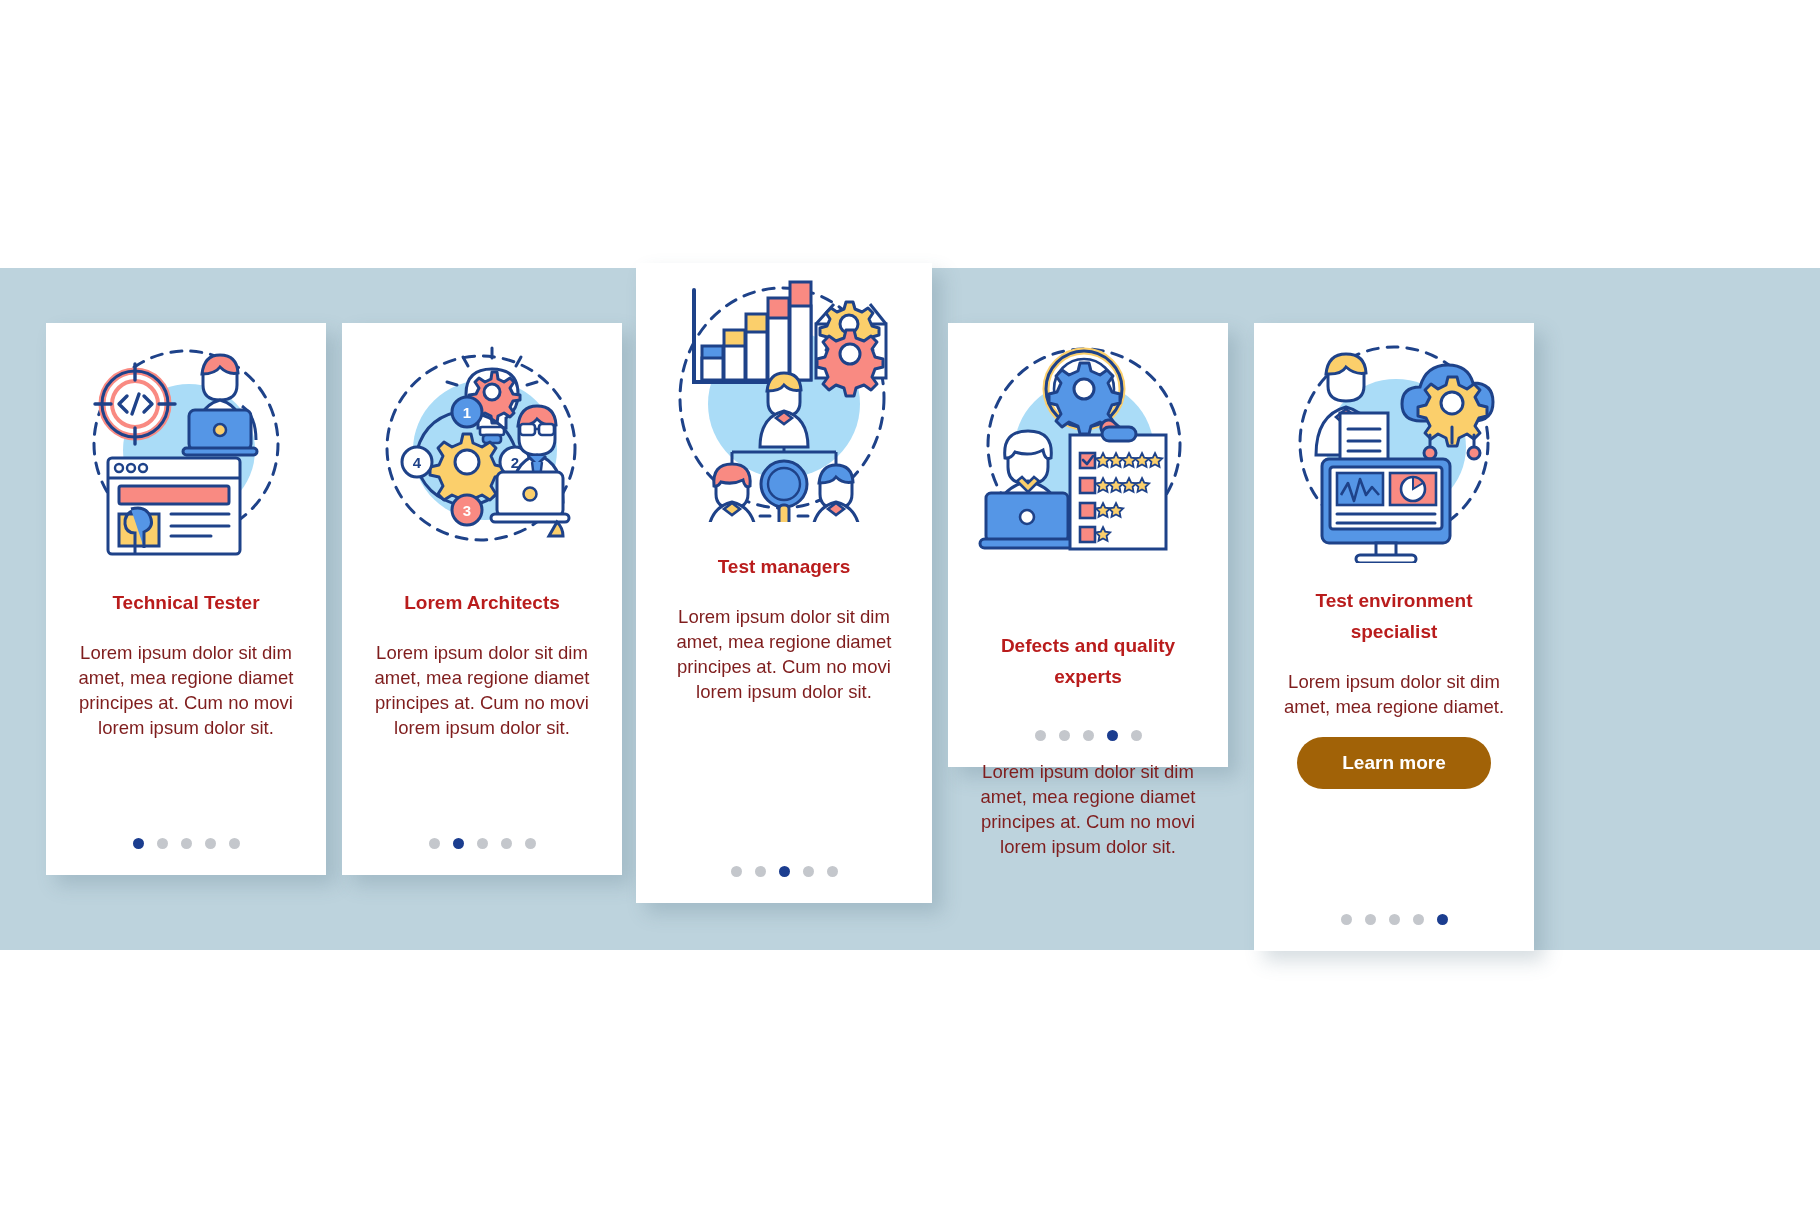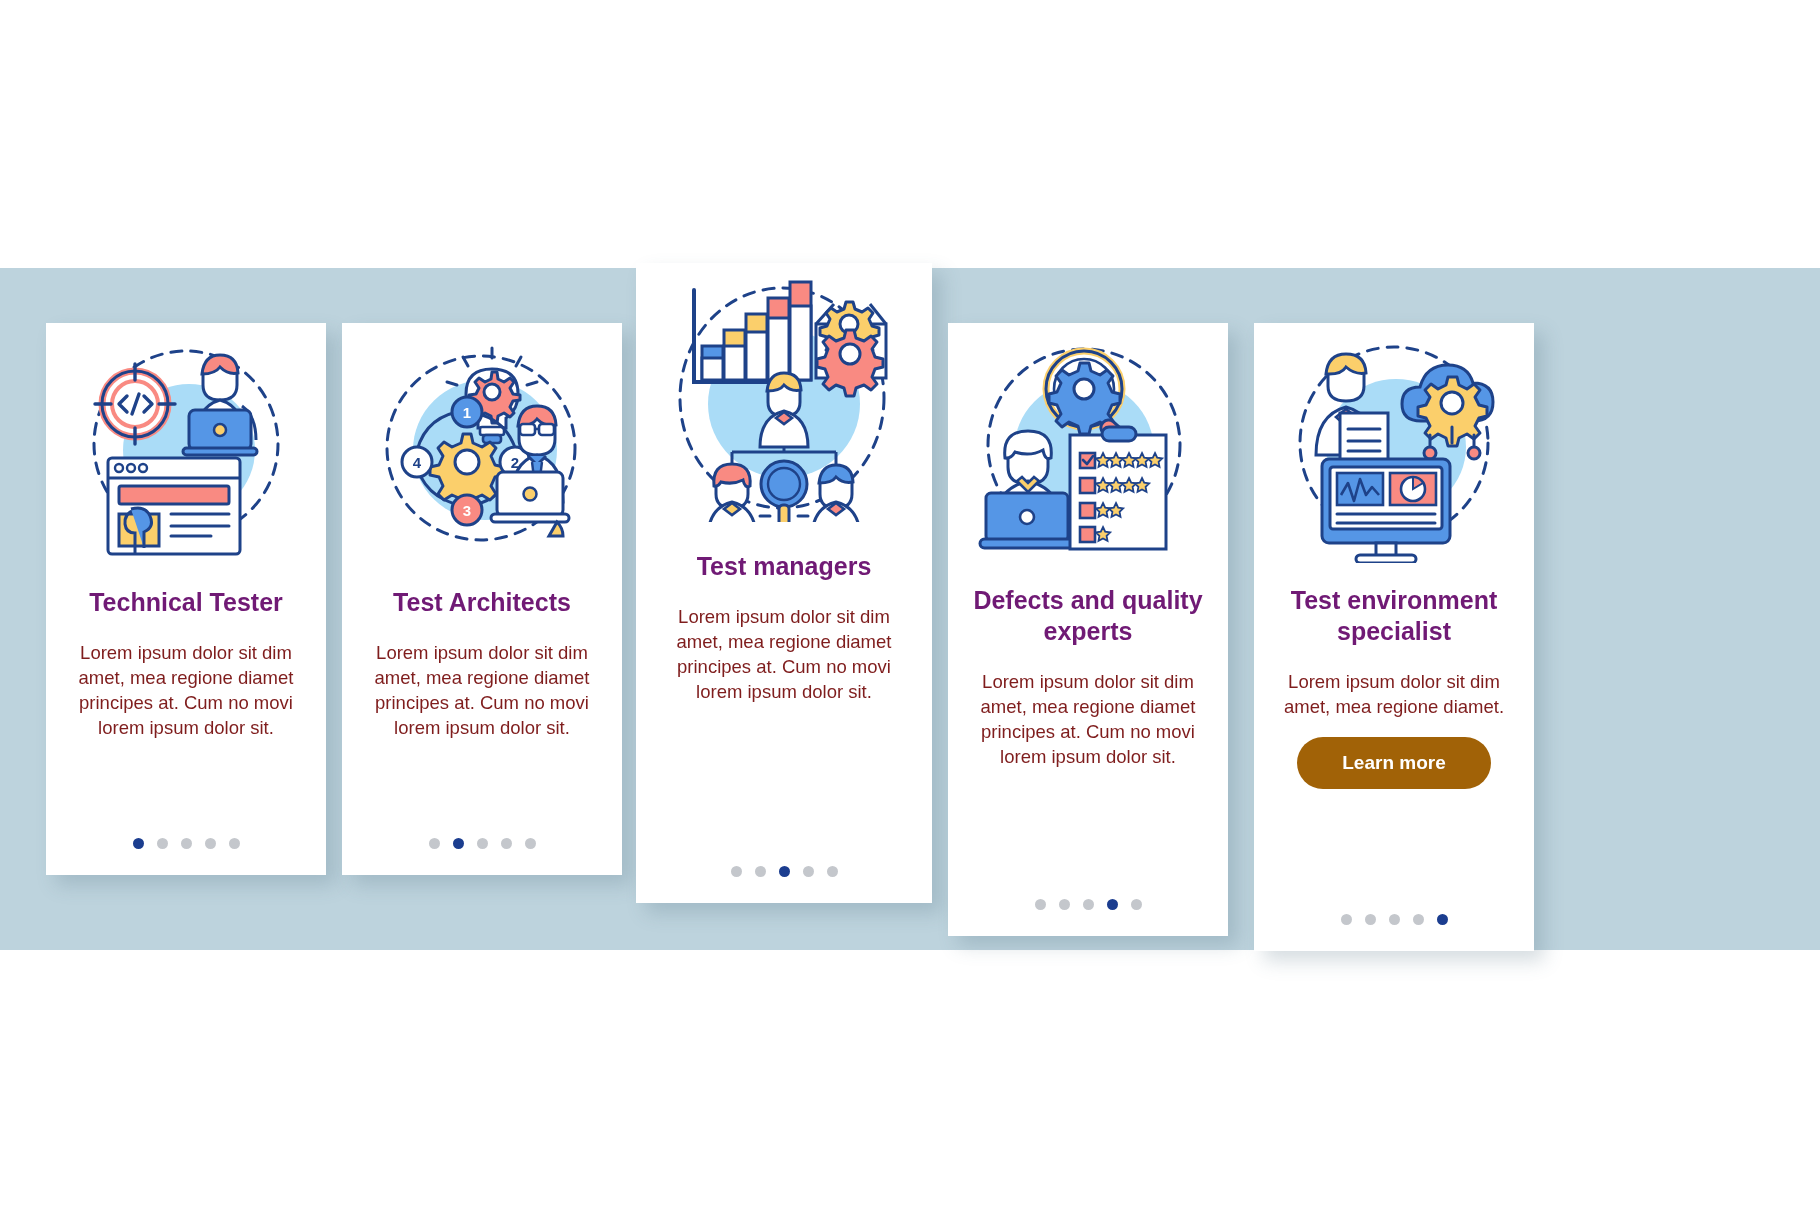--- a/index.html
+++ b/index.html
@@ -20,35 +20,35 @@
   .card{
     position:absolute;
     background:#ffffff;
     box-shadow:10px 10px 18px rgba(70,100,120,0.22);
     display:flex;flex-direction:column;align-items:center;
     box-sizing:border-box;
   }
   .card.c1{left:46px;top:55px;width:280px;height:552px;}
   .card.c2{left:342px;top:55px;width:280px;height:552px;}
   .card.c3{left:636px;top:-5px;width:296px;height:640px;}
-  .card.c4{left:948px;top:55px;width:280px;height:613px;}
+  .card.c4{left:948px;top:55px;width:280px;height:444px;gap:45px;}
   .card.c5{left:1254px;top:55px;width:280px;height:628px;}
 
   .art{
     width:100%;height:248px;
     display:flex;align-items:center;justify-content:center;
     flex:0 0 auto;
   }
   .c3 .art{height:268px;}
   .art svg{display:block;}
 
   .title{
-    color:#701a75;
+    color:#b91c1c;
     font-weight:bold;
-    font-size:25px;
+    font-size:19px;
     line-height:31px;
     text-align:center;
     padding:0 18px;
     box-sizing:border-box;
     width:100%;
   }
   .c1 .title,.c2 .title{margin-top:16px;}
   .c3 .title{margin-top:20px;}
   .c4 .title,.c5 .title{margin-top:14px;}
 
@@ -223,21 +223,21 @@
         </g>
 
         <g>
           <rect x="130" y="140" width="66" height="44" rx="6" fill="#ffffff" stroke="#1e4289" stroke-width="3"></rect>
           <circle cx="163" cy="162" r="6.5" fill="#fbcf6b" stroke="#1e4289" stroke-width="2.5"></circle>
           <rect x="124" y="182" width="78" height="8" rx="4" fill="#ffffff" stroke="#1e4289" stroke-width="3"></rect>
           <path d="M190 190 q6 6 6 14 l-14 0 z" fill="#fbcf6b" stroke="#1e4289" stroke-width="3"></path>
         </g>
       </svg>
     </div>
-    <div class="title">Test Architects</div>
+    <div class="title">Lorem Architects</div>
     <div class="body">Lorem ipsum dolor sit dim amet, mea regione diamet principes at. Cum no movi lorem ipsum dolor sit.</div>
     <div class="dots">
       <span class="dot"></span>
       <span class="dot on"></span>
       <span class="dot"></span>
       <span class="dot"></span>
       <span class="dot"></span>
     </div>
   </div>
 

